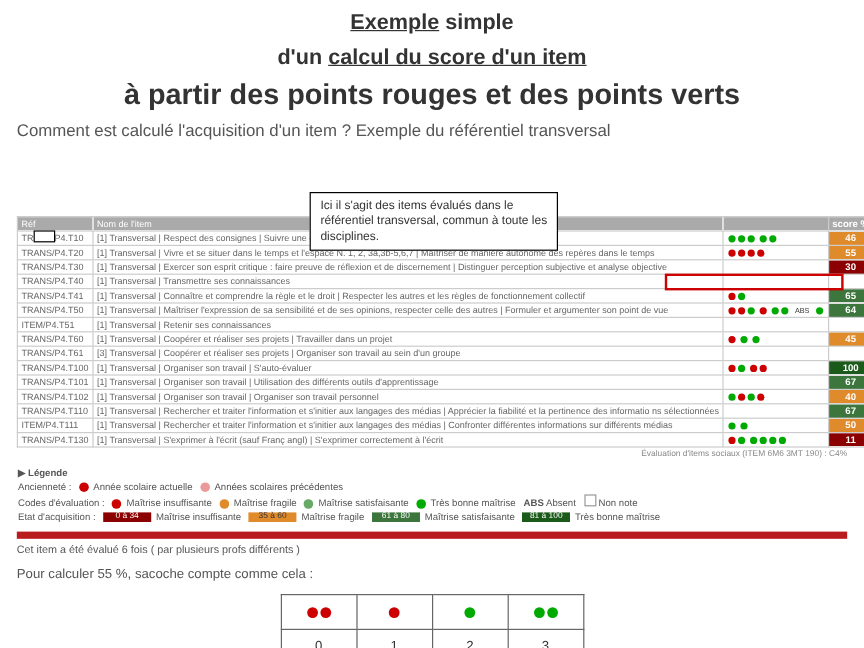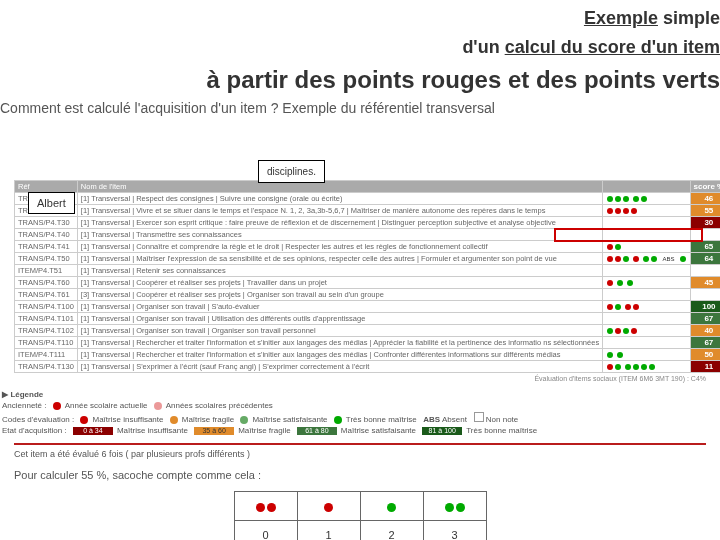--- a/index.html
+++ b/index.html
@@ -1,56 +1,57 @@
 <!DOCTYPE html>
 <html><head>
 <meta charset="utf-8">
 <style>
 body{margin:0;font-family:Arial,sans-serif;background:#fff;width:720px;height:540px;overflow:hidden;font-size:11px;color:#333}
-.title{text-align:right;font-weight:bold;margin:8px 0 4px}
+.title{text-align:center;font-weight:bold;margin:8px 0 4px}
 .t1{font-size:18px}
 .t2{font-size:18px}
 .t3{font-size:24px}
 .u{text-decoration:underline}
 .subtitle{margin:6px 0 4px;font-size:14px;color:#555}
 .callout{position:absolute;border:1px solid #000;background:#fff;padding:4px 8px;font-size:11px}
 .callout-left{left:28px;top:192px}
 .callout-right{left:258px;top:160px;font-size:10px;line-height:1.3}
 .table{border-collapse:collapse;width:690px;margin:0 14px;font-size:7.5px;color:#666}
 .table td,.table th{border:1px solid #ccc;padding:1px 3px;text-align:left;white-space:nowrap;overflow:hidden}
 .table .hdr{background:#aaa;color:#fff}
 .table .dots{width:110px;text-align:left}
 .table .score{width:28px;color:#fff;font-weight:bold;text-align:center;font-size:8px}
 .bg-dred{background:#8b0000}.bg-ora{background:#e08b2b}.bg-grn{background:#3c763d}.bg-dgr{background:#1a5a1a}
 .d{display:inline-block;width:6px;height:6px;border-radius:50%;margin:0 1px;vertical-align:middle}
 .dr{background:#c00}.dg{background:#0a0}.abs{display:inline-block;font-size:6px;color:#333;margin:0 2px}
-.legend{margin:8px 2px;font-size:8px;color:#555}
+.legend{margin:8px 15px;font-size:8px;color:#555}
 .legend .row{margin:2px 0}
 .legend .sw{display:inline-block;width:40px;height:8px;vertical-align:middle;margin:0 4px}
 .legend .circ{display:inline-block;width:8px;height:8px;border-radius:50%;vertical-align:middle;margin:0 4px}
-.note{margin:4px 14px;font-size:9px;color:#555;border-top:2px solid #b91c1c;padding-top:4px}
+.note{margin:4px 14px;font-size:9px;color:#555;border-top:6px solid #b91c1c;padding-top:4px}
 .calc{margin:10px 14px;font-size:11px;color:#555}
 .calc-table{border-collapse:collapse;margin:6px auto}
 .calc-table td{border:1px solid #666;width:60px;height:26px;text-align:center;font-size:11px}
 .calc-table .big .d{width:9px;height:9px}
 .hl{border:2px solid #c00;position:absolute;height:10px;width:145px;left:554px;top:228px;pointer-events:none}
 </style>
 </head>
 <body>
 
 <div class="title t1"><span class="u">Exemple</span><span> simple</span></div>
 <div class="title t2"><span>d'un </span><span class="u">calcul du score d'un item</span></div>
 <div class="title t3">à partir des points rouges et des points verts</div>
 
-<div class="subtitle" style="">Comment est calculé l'acquisition d'un item ? Exemple du référentiel transversal</div>
+<div class="subtitle" style="margin-left:14px">Comment est calculé l'acquisition d'un item ? Exemple du référentiel transversal</div>
 
 <div class="callout callout-left">
-  <div>Albert</div>
 </div>
 <div class="callout callout-right">
+  <div>Ici il s'agit des items évalués dans le</div>
+  <div>référentiel transversal, commun à toute les</div>
   <div>disciplines.</div>
 </div>
 
 <div style="height:60px"></div>
 
 <table class="table">
   <tbody>
       <tr class="hdr">
         <td>Réf</td>
         <td>Nom de l'item</td>

